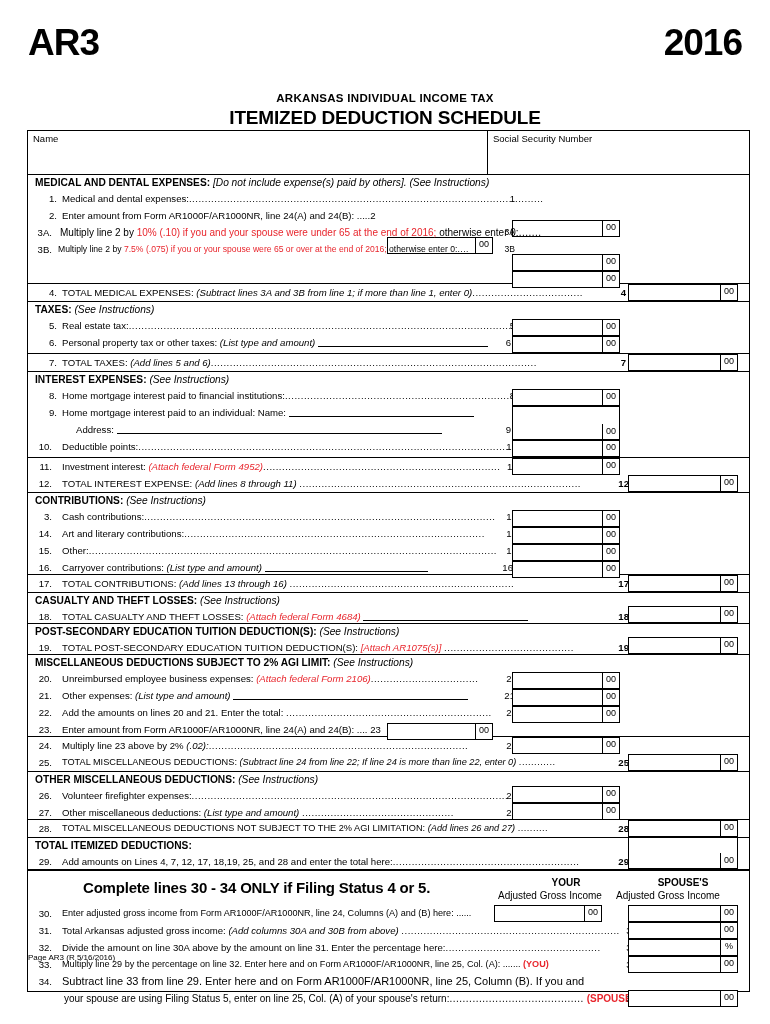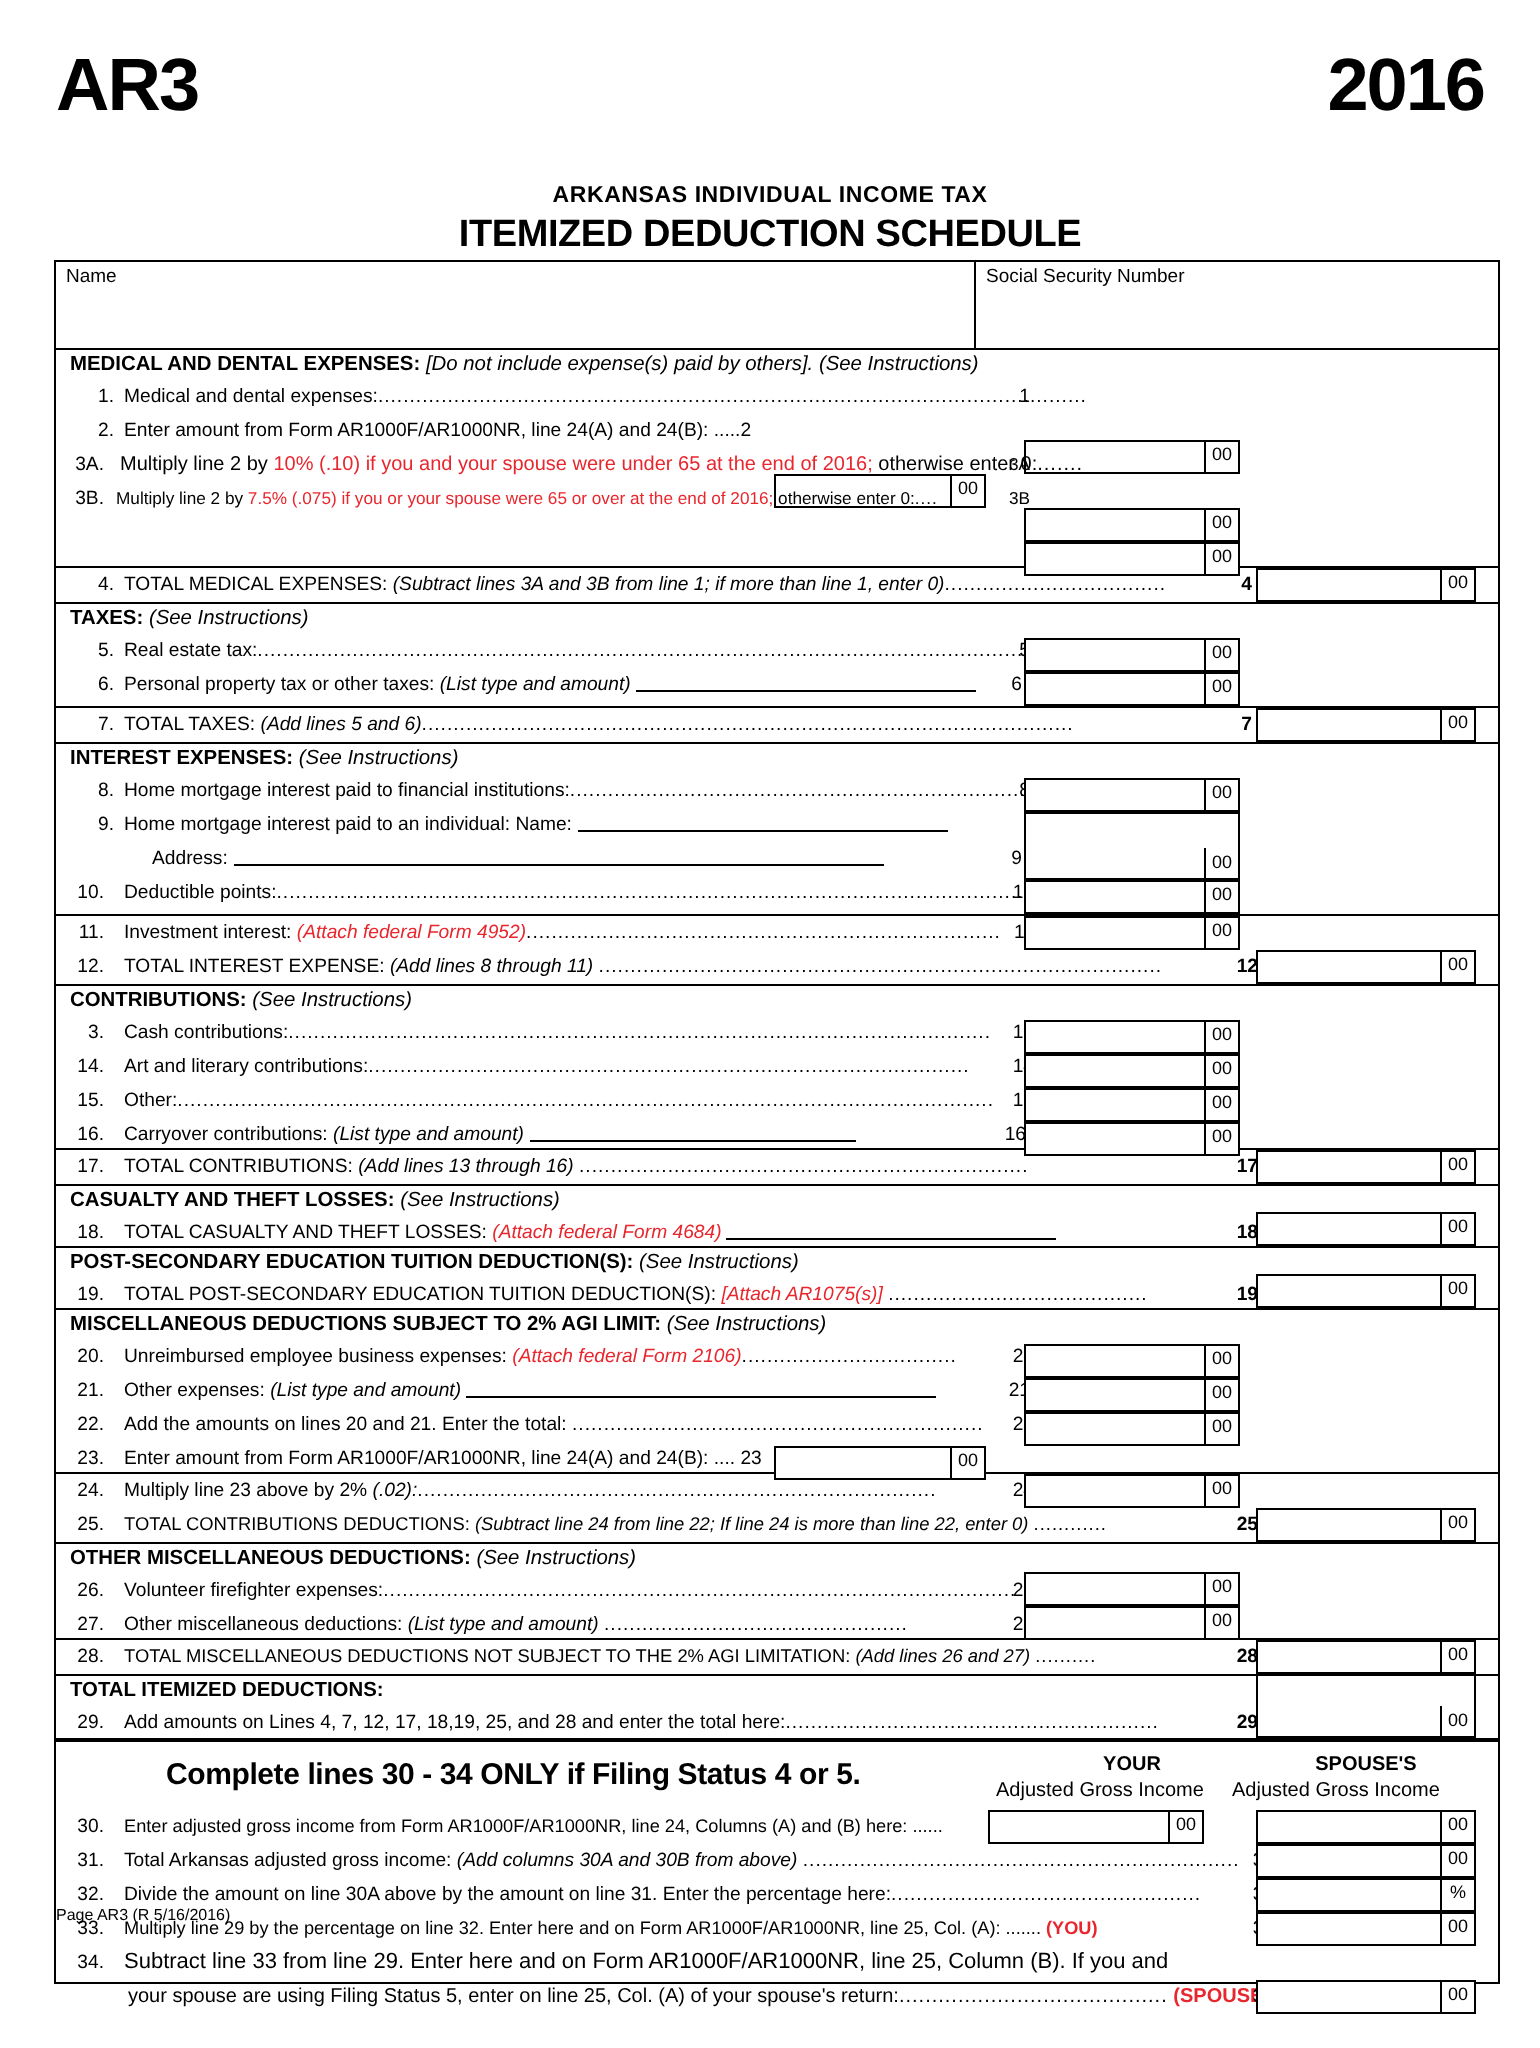--- a/index.html
+++ b/index.html
@@ -376,21 +376,21 @@
         <span class="rn" style="right:232px;">24</span>
       </div>
       <div class="box colA" style="top:0;height:17px;">
           <span class="cents">00</span>
         </div>
     </div>
 
     <div class="sec" style="position:relative;height:17px;">
       <div class="row">
         <span class="num" style="left:2px;">25.</span>
-        <span class="txt" style="font-size:9.2px;"><span>TOTAL CONTRIBUTIONS DEDUCTIONS:</span> <span class="it">(Subtract line 24 from line 22; If line 24 is more than line 22, enter 0)</span> <span class="dots">............</span></span>
+        <span class="txt" style="font-size:9.2px;"><span>TOTAL MISCELLANEOUS DEDUCTIONS:</span> <span class="it">(Subtract line 24 from line 22; If line 24 is more than line 22, enter 0)</span> <span class="dots">............</span></span>
         <span class="rn bold" style="right:120px;">25</span>
         <span class="rn arrow" style="right:110px;">➤</span>
       </div>
       <div class="box colB" style="top:0;height:17px;">
           <span class="cents">00</span>
         </div>
     </div>
 
     <div class="sec" style="position:relative;height:47px;">
       <div class="hdr">

